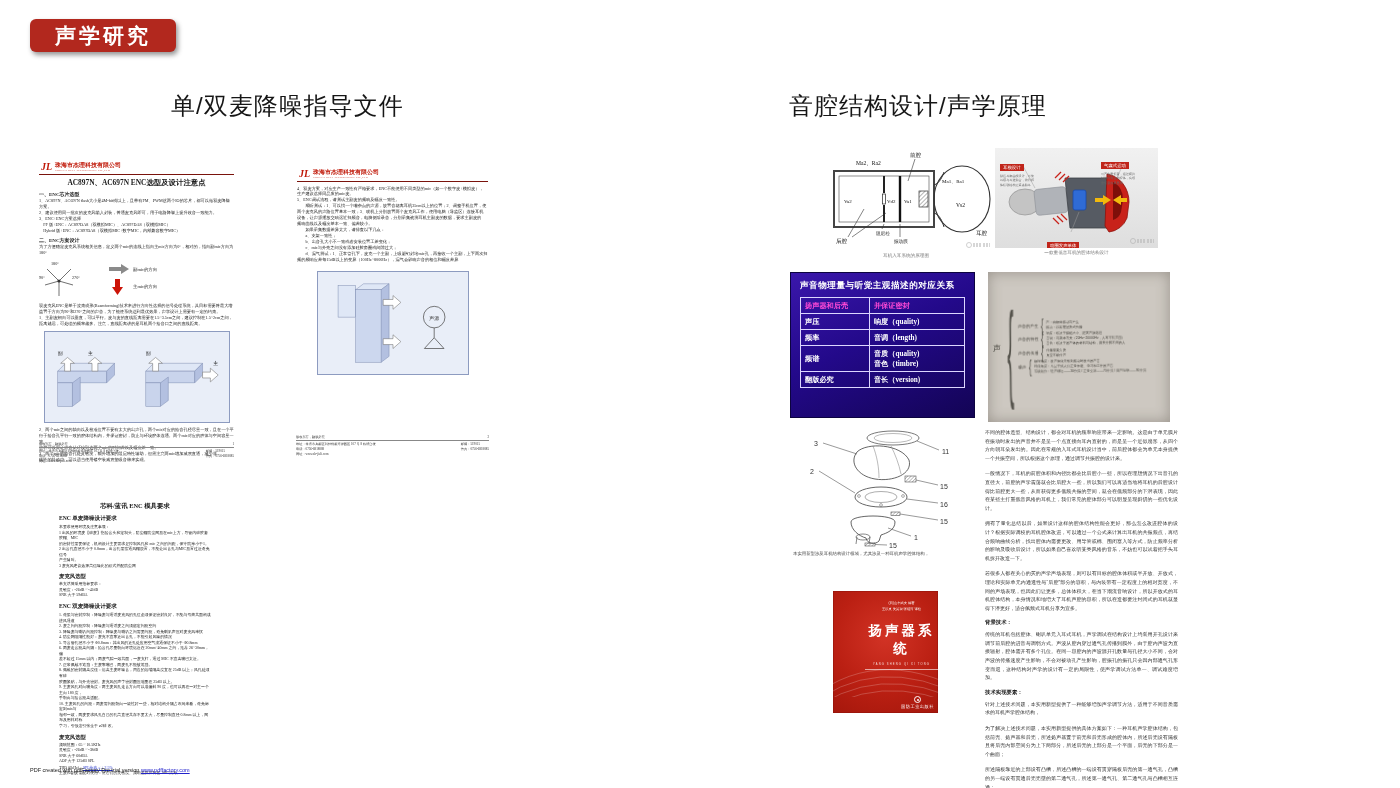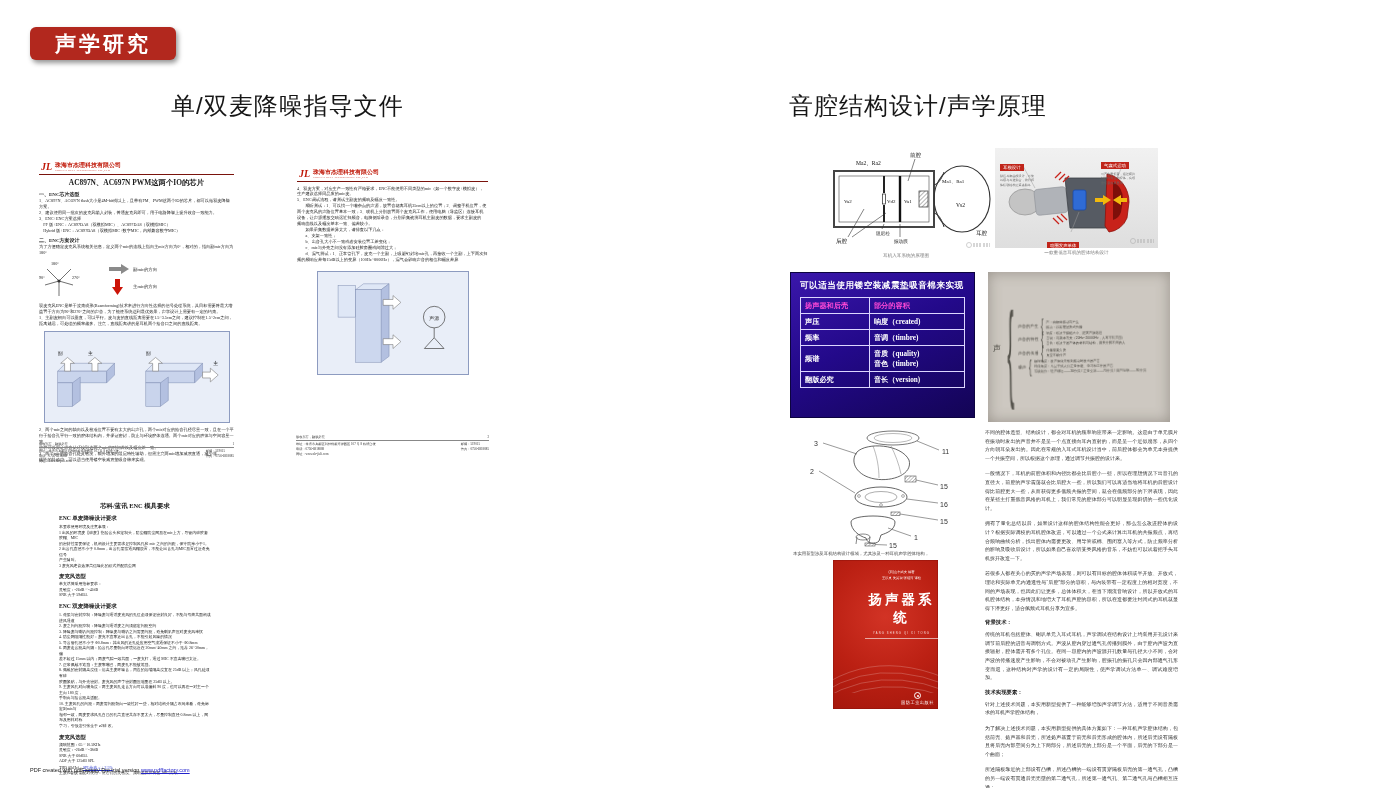--- a/index.html
+++ b/index.html
@@ -1,21 +1,21 @@
 <!DOCTYPE html>
 <html><head>
 <meta charset="utf-8">
 <style>
   * { margin:0; padding:0; box-sizing:border-box; }
   html,body { background:#fff; }
   body { font-family:"Liberation Sans", sans-serif; -webkit-text-size-adjust:none; }
   .slide { position:relative; width:1400px; height:788px; background:#ffffff; overflow:hidden; }
 
   
-  .badge { position:absolute; left:30px; top:27px; width:146px; height:33px; background:#b2281e;
+  .badge { position:absolute; left:30px; top:19px; width:146px; height:33px; background:#b2281e;
            border-radius:6px; box-shadow:2px 3px 5px rgba(0,0,0,.42); display:flex; align-items:center; justify-content:center; }
   .badge span { color:#fff; font-size:21px; font-weight:bold; letter-spacing:3px; }
   .col-heading { position:absolute; font-size:24px; color:#161616; font-weight:500; letter-spacing:1px; }
   .lheading { left:171px; top:90px; }
   .rheading { left:789px; top:90px; }
 
   
   .page { position:absolute; background:#fff; font-family:"Liberation Serif", serif; color:#1a1a1a; }
   .doc1 { left:30px; top:158px; width:213px; height:312px; padding:4px 9px; }
   .doc2 { left:287px; top:163px; width:211px; height:300px; padding:6px 10px; }
@@ -100,21 +100,21 @@
   .exploded { left:793px; top:424px; width:172px; }
   .exploded svg { display:block; background:#fff; }
   .exp-caption { font-size:4.4px; color:#444; margin-top:3px; font-family:"Liberation Serif", serif; }
 
   
   .article { position:absolute; left:985px; top:428px; width:193px; color:#333; }
   .article p { font-size:5px; line-height:1.72; text-align:justify; margin-bottom:7px; }
   .art-h { font-size:5.4px; font-weight:bold; margin:3px 0 4px; color:#222; }
 
   
-  .book { position:absolute; left:833px; top:560px; width:105px; height:149px; color:#fff;
+  .book { position:absolute; left:833px; top:591px; width:105px; height:122px; color:#fff;
           background:radial-gradient(circle at 50% 38%, #d23325 0%, #bb2013 55%, #a5170c 100%); overflow:hidden;
           box-shadow:0 0 0 .5px #8e120a inset;padding-left:32px; }
   .book-authors { padding-top:9px; text-align:center; font-size:3.3px; line-height:1.9; opacity:.95; }
   .book-title { text-align:center; font-size:13.5px; font-weight:bold; letter-spacing:3px; margin-top:9px;
                 font-family:"Liberation Serif", serif; }
   .book-sub { text-align:center; font-size:2.6px; letter-spacing:1.2px; margin-top:5px; opacity:.85; }
   .book-rule { width:84px; height:.5px; background:rgba(255,255,255,.6); margin:3px auto 0; }
   .book-arcs { position:absolute; left:0; bottom:16px; }
   .book-pub { position:absolute; bottom:4px; width:100%; text-align:center; font-size:4.2px; letter-spacing:.5px; }
   .book-emblem { width:7px; height:7px; border:.8px solid #fff; border-radius:50%; margin:0 auto 1.5px; position:relative; }
@@ -133,21 +133,21 @@
   <div class="col-heading lheading">单/双麦降噪指导文件</div>
 
   <div class="page doc1">
     <div class="jl-header">
       <span class="jl-logo">JL</span>
       <span class="jl-co">
         <span class="jl-cn">珠海市杰理科技有限公司</span>
         <span class="jl-en">ZHUHAI JIELI TECHNOLOGY CO.,LTD</span>
       </span>
     </div>
-    <div class="doc-title">AC897N、AC697N PWM这两个IO的芯片</div>
+    <div class="doc-title">AC897N、AC697N ENC选型及设计注意点</div>
     <div class="sec">一、ENC芯片选型</div>
     <div class="lines">
         <div class="ln">1、AC897N、AC697N flash大小是4M-bit或以上，且带有FM、PWM这两个IO的芯片，都可以做双麦降噪方案。</div>
         <div class="ln">2、建议使用同一批次的麦克风输入封装，普通麦克风即可，用于电路降噪上提升收音一致能力。</div>
         <div class="ln">3、ENC+ENC方案选择</div>
         <div class="ln">　FF 版+ENC：AC897DA8（双模拟MIC）、AC897DA8（双模拟MIC）</div>
         <div class="ln">　Hybrid 版+ENC：AC897DA8（双模拟MIC+数字MIC，内部兼容数字MIC）</div>
       </div>
     <div class="sec">二、ENC方案设计</div>
     <div class="lines">
@@ -418,36 +418,36 @@
       </div>
       <div class="wm" style="right:4px; bottom:4px;">
         <span class="wm-circle"></span>
           <span class="wm-bars"></span>
       </div>
     </div>
     <div class="img-caption">一款重低音耳机的腔体结构设计</div>
   </div>
 
   <div class="img table-img">
-    <div class="tbl-title">可以适当使用镂空装减震垫吸音棉来实现</div>
+    <div class="tbl-title">声音物理量与听觉主观描述的对应关系</div>
     <table class="ptable">
       <thead>
         <tr>
           <th class="c1">扬声器和后壳</th>
-          <th>部分的容积</th>
+          <th>并保证密封</th>
         </tr>
       </thead>
       <tbody>
           <tr>
           <td class="c1">声压</td>
-          <td>响度（created)</td>
+          <td>响度（quality)</td>
         </tr>
           <tr>
           <td class="c1">频率</td>
-          <td>音调（timbre)</td>
+          <td>音调（length)</td>
         </tr>
           <tr>
           <td class="c1">频谱</td>
           <td>音质（quality)
 音色（timbre)</td>
         </tr>
           <tr>
           <td class="c1">翻版必究</td>
           <td>音长（version)</td>
         </tr>

